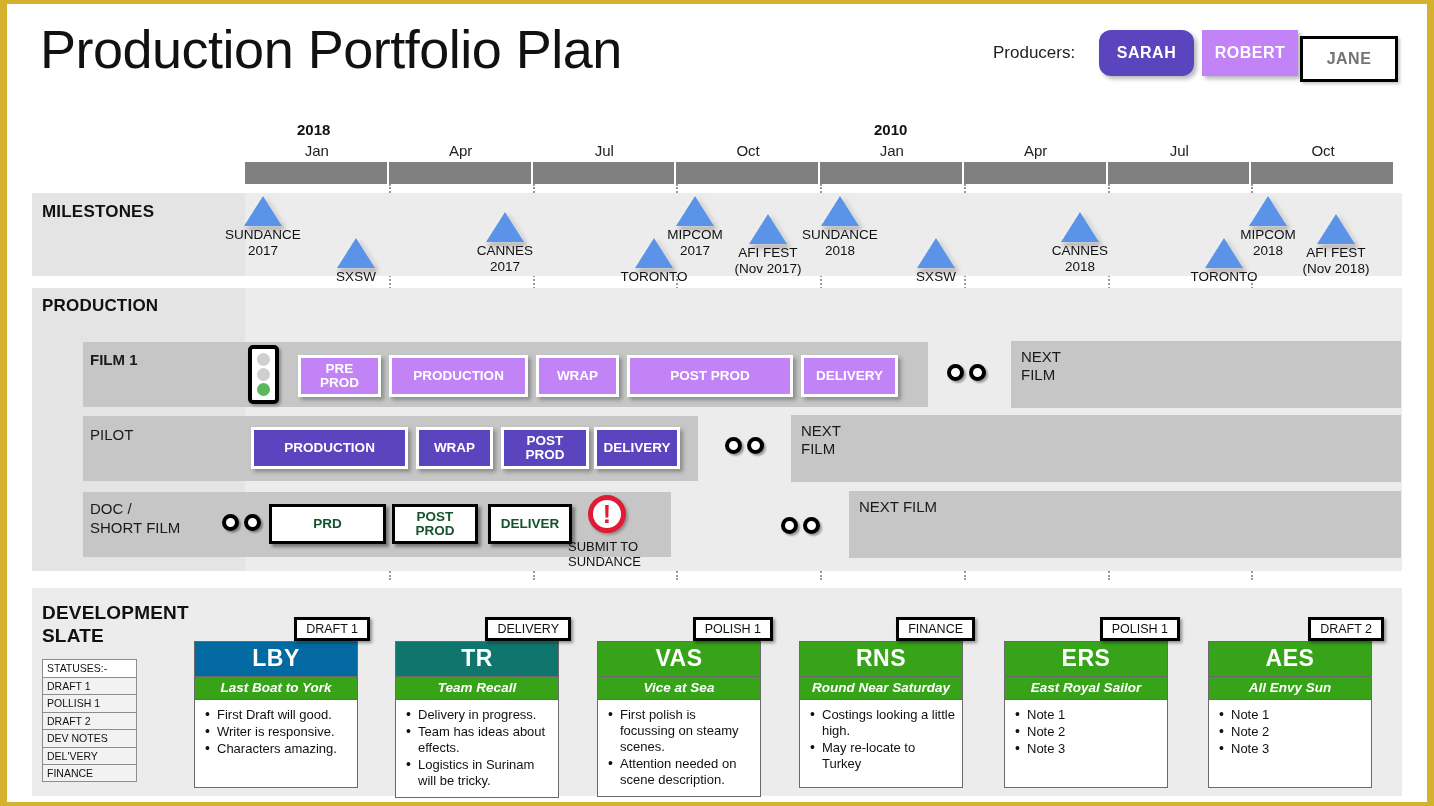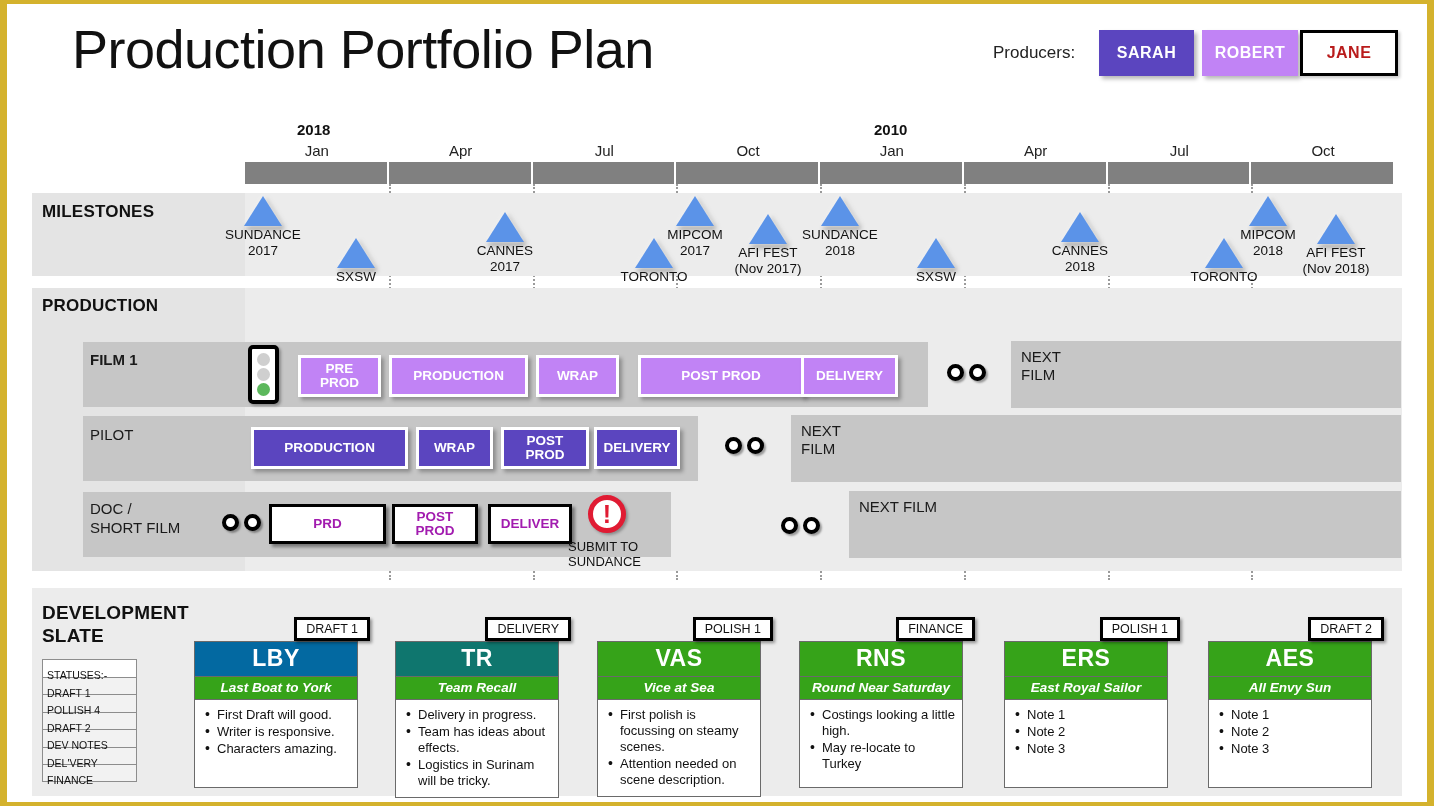--- a/index.html
+++ b/index.html
@@ -15,35 +15,35 @@
     overflow:hidden;
     position:relative;
   }
   .canvas { position:absolute; left:-7px; top:-4px; width:1434px; height:806px; }
 
   
   #page-title {
     position:absolute; left:40px; top:18px;
     font-size:54px; font-weight:400; color:#111; letter-spacing:-0.5px;
     white-space:nowrap;
-    margin-left:32px;
   }
   #producers-label {
     position:absolute; left:993px; top:43px;
     font-size:17px; color:#222;
   }
   .producer-chip {
     position:absolute; top:30px; height:46px;
     display:flex; align-items:center; justify-content:center;
     font-size:16px; font-weight:bold; letter-spacing:0.5px;
   }
   .producer-chip.filled { color:#fff; box-shadow:3px 3px 4px rgba(0,0,0,.28); }
   .producer-chip.outline {
-    color:#b91c1c; background:#fff; border:3px solid #000;
+    color:#737373; background:#fff; border:3px solid #000;
     box-shadow:2px 2px 3px rgba(0,0,0,.22);
+    margin-top:6px;
   }
 
   
   .year-label { position:absolute; font-size:15px; font-weight:bold; color:#111; }
   .qlabel { position:absolute; top:142px; font-size:15px; color:#222; text-align:center; }
   .qblock { position:absolute; top:162px; height:22px; background:#808080; border-right:2px solid #fff; }
   .vgrid {
     position:absolute; width:0; border-left:2px dotted #9a9a9a;
   }
 
@@ -75,21 +75,21 @@
   
   .task {
     position:absolute; display:flex; align-items:center; justify-content:center;
     text-align:center; color:#fff; font-weight:bold; font-size:13.5px;
     line-height:14.5px; border:3px solid #fff;
     box-shadow:3px 3px 4px rgba(0,0,0,.3);
   }
   .task.dark { background:#5b45bf; }
   .task.light { background:#c183f5; }
   .task.white {
-    background:#fff; color:#a21caf; border:3px solid #000;
+    background:#fff; color:#14532d; border:3px solid #000;
     box-shadow:3px 3px 3px rgba(0,0,0,.4);
   }
 
   
   .trafficlight {
     position:absolute; background:#fff; border:4px solid #000;
     border-radius:5px; display:flex; flex-direction:column;
     align-items:center; justify-content:space-around; padding:3px 0;
     box-shadow:2px 2px 3px rgba(0,0,0,.3);
   }
@@ -120,21 +120,21 @@
   }
   .alert-label {
     position:absolute; font-size:13px; color:#111; line-height:15px; text-align:left;
     white-space:nowrap;
   }
 
   
   #statuses { position:absolute; left:42px; top:659px; width:95px; }
   #statuses div {
     border:1px solid #8d8d8d; border-bottom:none;
-    font-size:10.5px; color:#111; padding:8px 4px; height:17.5px;
+    font-size:10.5px; color:#111; padding:1px 4px; height:17.5px;
     line-height:15px; background:#f2f2f2; white-space:nowrap;
   }
   #statuses div:first-child { background:#ffffff; }
   #statuses div:last-child { border-bottom:1px solid #8d8d8d; }
 
   
   .card { position:absolute; width:164px; }
   .card .statustag {
     position:absolute; right:-12px; top:-24px;
     background:#fff; border:3px solid #000; font-size:12.5px; color:#111;
@@ -170,21 +170,21 @@
   }
 </style>
 </head>
 <body>
 
 <div class="canvas">
 
   <div id="page-title">Production Portfolio Plan</div>
   <div id="producers-label">Producers:</div>
   <div id="producers-row">
-      <div class="producer-chip filled" style="left: 1099px; width: 95px; background: rgb(91, 69, 191);">SARAH</div>
+      <div class="producer-chip filled" style="left: 1099px; width: 95px; background: rgb(91, 69, 191); border-radius: 12px;">SARAH</div>
       <div class="producer-chip filled" style="left: 1202px; width: 96px; background: rgb(193, 131, 245);">ROBERT</div>
       <div class="producer-chip outline" style="left: 1300px; width: 98px;">JANE</div>
     </div>
 
   <div id="timeline">
       <div class="year-label" style="left: 297px; top: 121px;">2018</div>
       <div class="year-label" style="left: 874px; top: 121px;">2010</div>
       <div class="qlabel" style="left: 245px; width: 143.75px;">Jan</div>
       <div class="qblock" style="left: 245px; width: 143.75px; background: rgb(128, 128, 128);"></div>
       <div class="qlabel" style="left: 388.75px; width: 143.75px;">Apr</div>
@@ -277,21 +277,21 @@
       </div>
       <div class="task light" style="left: 298px; top: 355px; width: 83px; height: 42px;">
         <span>PRE<br>PROD</span>
       </div>
       <div class="task light" style="left: 389px; top: 355px; width: 139px; height: 42px;">
         <span>PRODUCTION</span>
       </div>
       <div class="task light" style="left: 536px; top: 355px; width: 83px; height: 42px;">
         <span>WRAP</span>
       </div>
-      <div class="task light" style="left: 627px; top: 355px; width: 166px; height: 42px; margin-left: 11px;">
+      <div class="task light" style="left: 627px; top: 355px; width: 166px; height: 42px;">
         <span>POST PROD</span>
       </div>
       <div class="task light" style="left: 801px; top: 355px; width: 97px; height: 42px;">
         <span>DELIVERY</span>
       </div>
       <div class="dotpair" style="left: 947px; top: 364px;">
         <i></i>
         <i></i>
       </div>
       <div class="nextfilm" style="left: 1011px; top: 341px; width: 390px; height: 67px; background: rgb(198, 198, 198);">NEXT<br>FILM</div>
@@ -338,21 +338,21 @@
       <div class="nextfilm" style="left: 849px; top: 491px; width: 552px; height: 67px; background: rgb(198, 198, 198);">NEXT FILM</div>
     </div>
 
   <div class="panel" style="left:32px; top:588px; width:1370px; height:208px;"></div>
   <div class="section-title" style="left:42px; top:601px; font-size:19px; line-height:23px; white-space:pre;">DEVELOPMENT
 SLATE</div>
 
   <div id="statuses">
       <div>STATUSES:-</div>
       <div>DRAFT 1</div>
-      <div>POLLISH 4</div>
+      <div>POLLISH 1</div>
       <div>DRAFT 2</div>
       <div>DEV NOTES</div>
       <div>DEL'VERY</div>
       <div>FINANCE</div>
     </div>
   <div id="cards">
       <div class="card" style="left: 194px; top: 641px;">
         <div class="statustag">DRAFT 1</div>
         <div class="code" style="background: #0369a1;">LBY</div>
         <div class="subtitle" style="background: rgb(54, 163, 25);">Last Boat to York</div>

